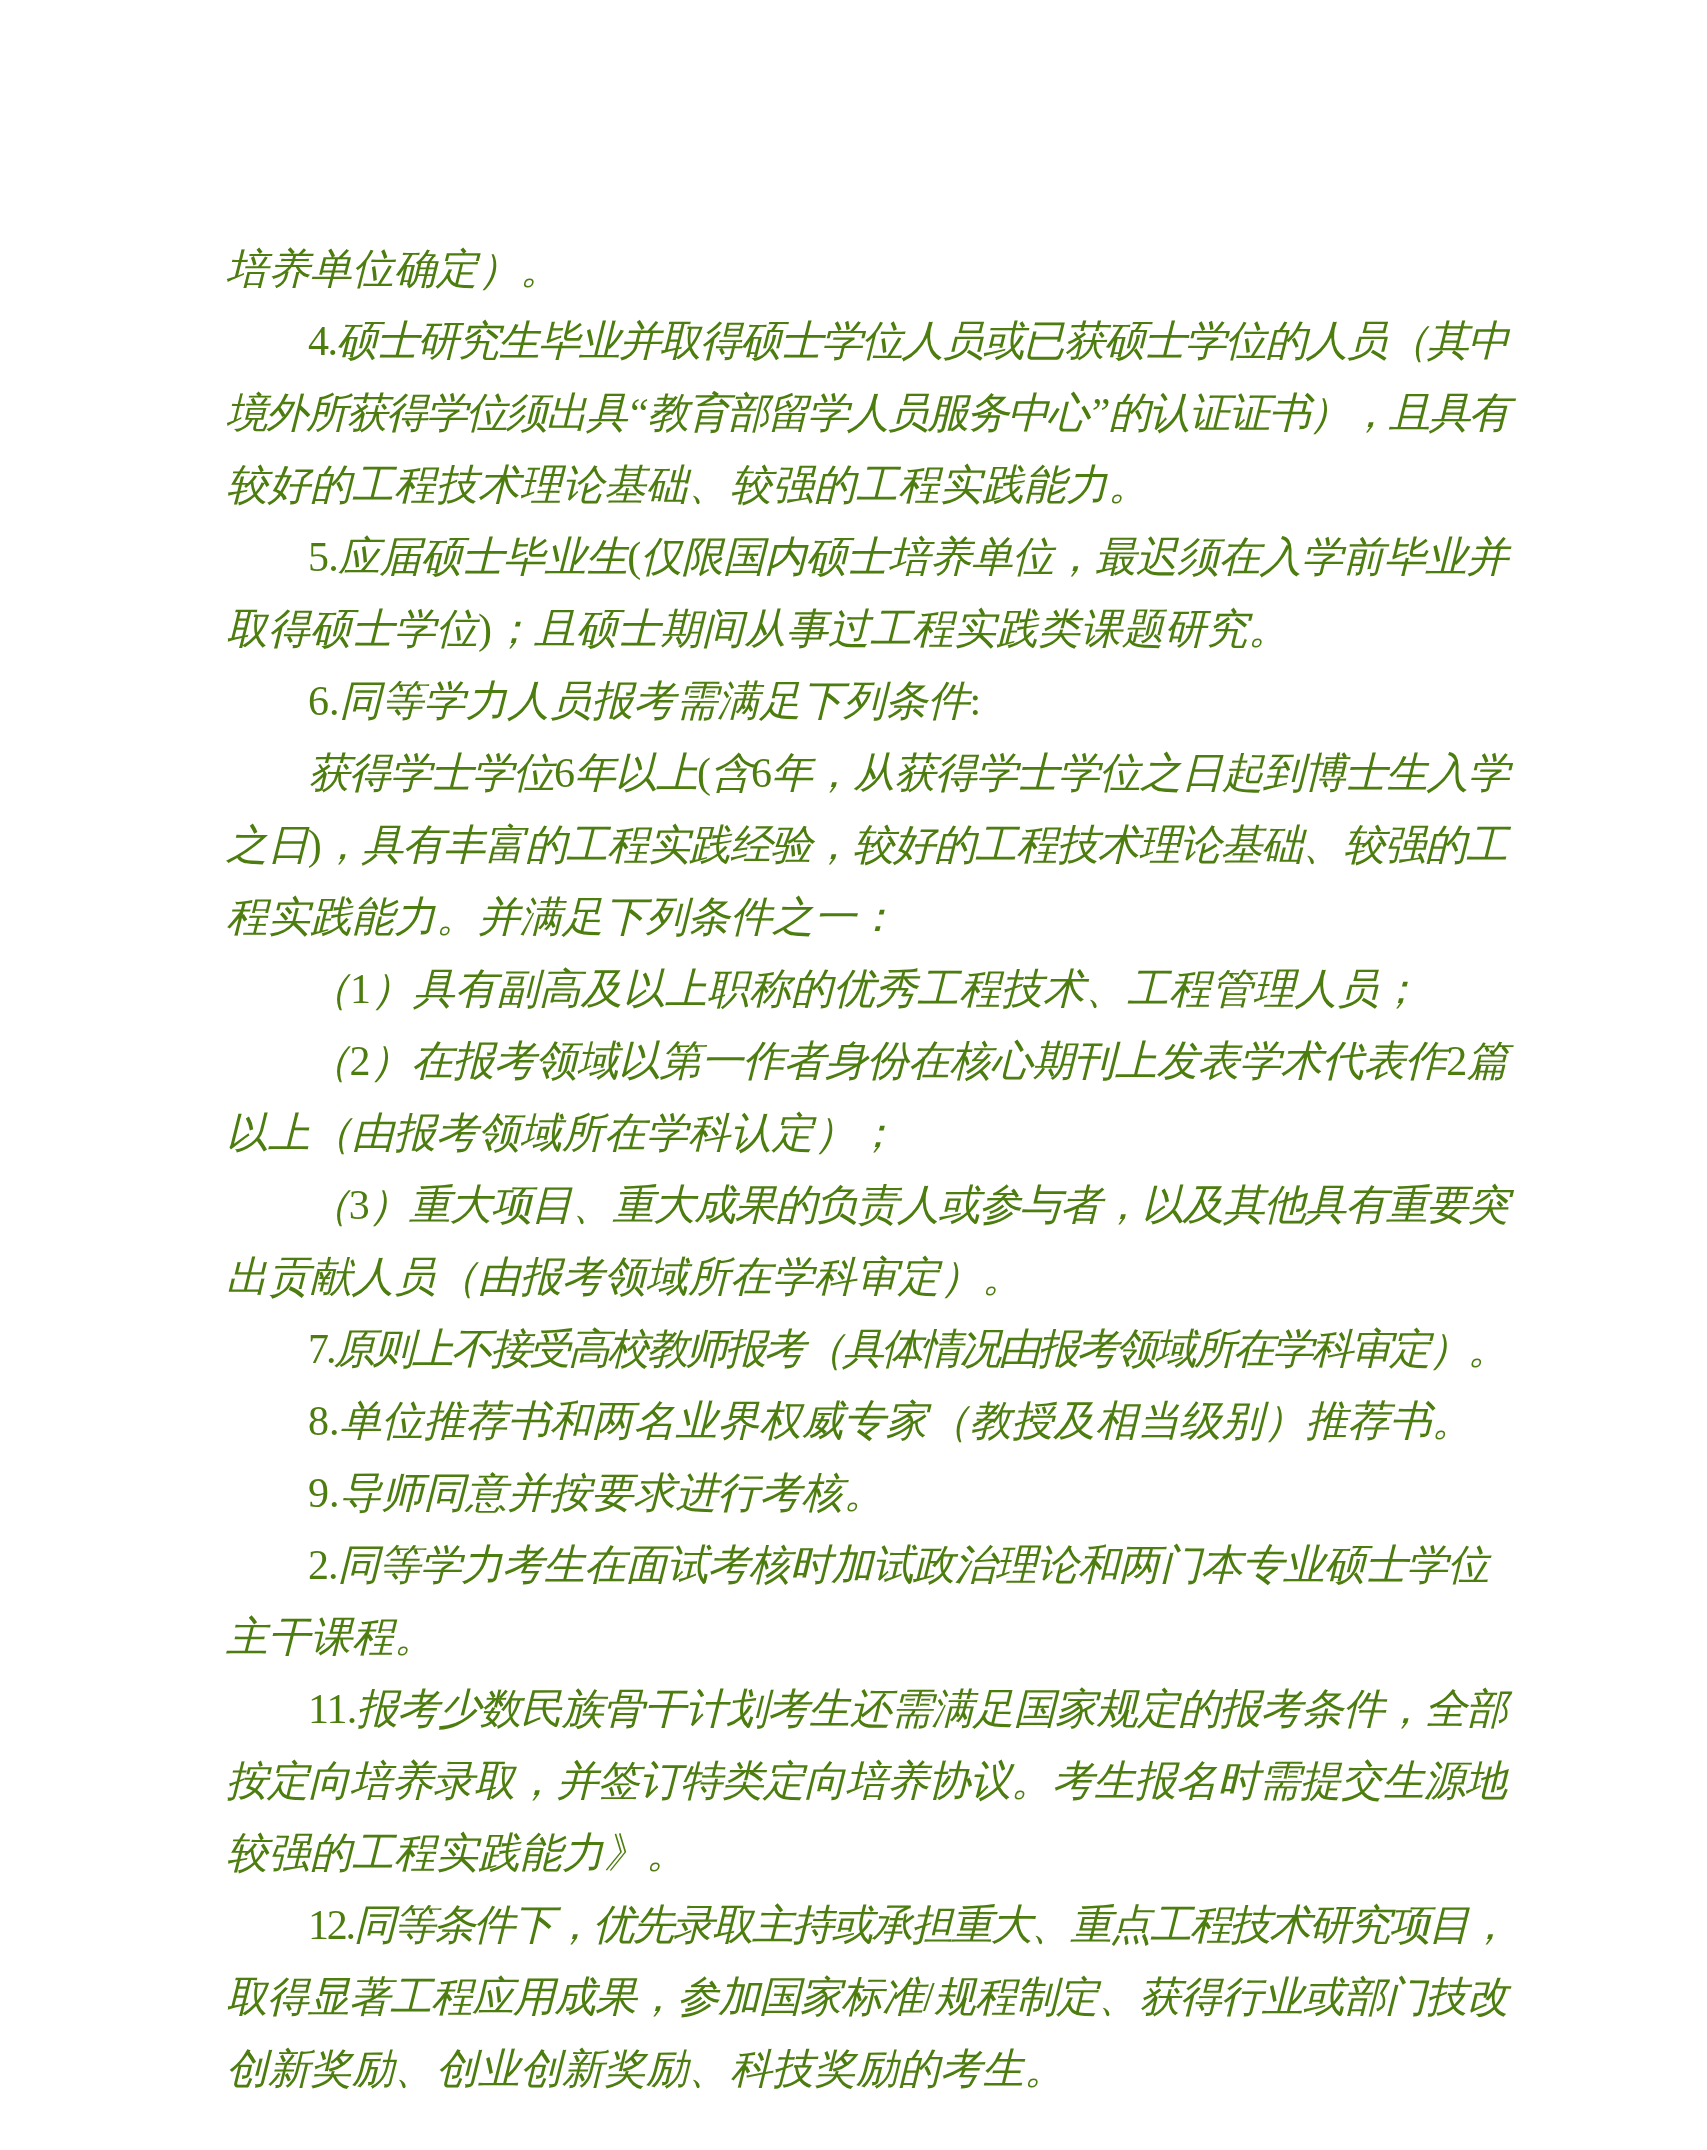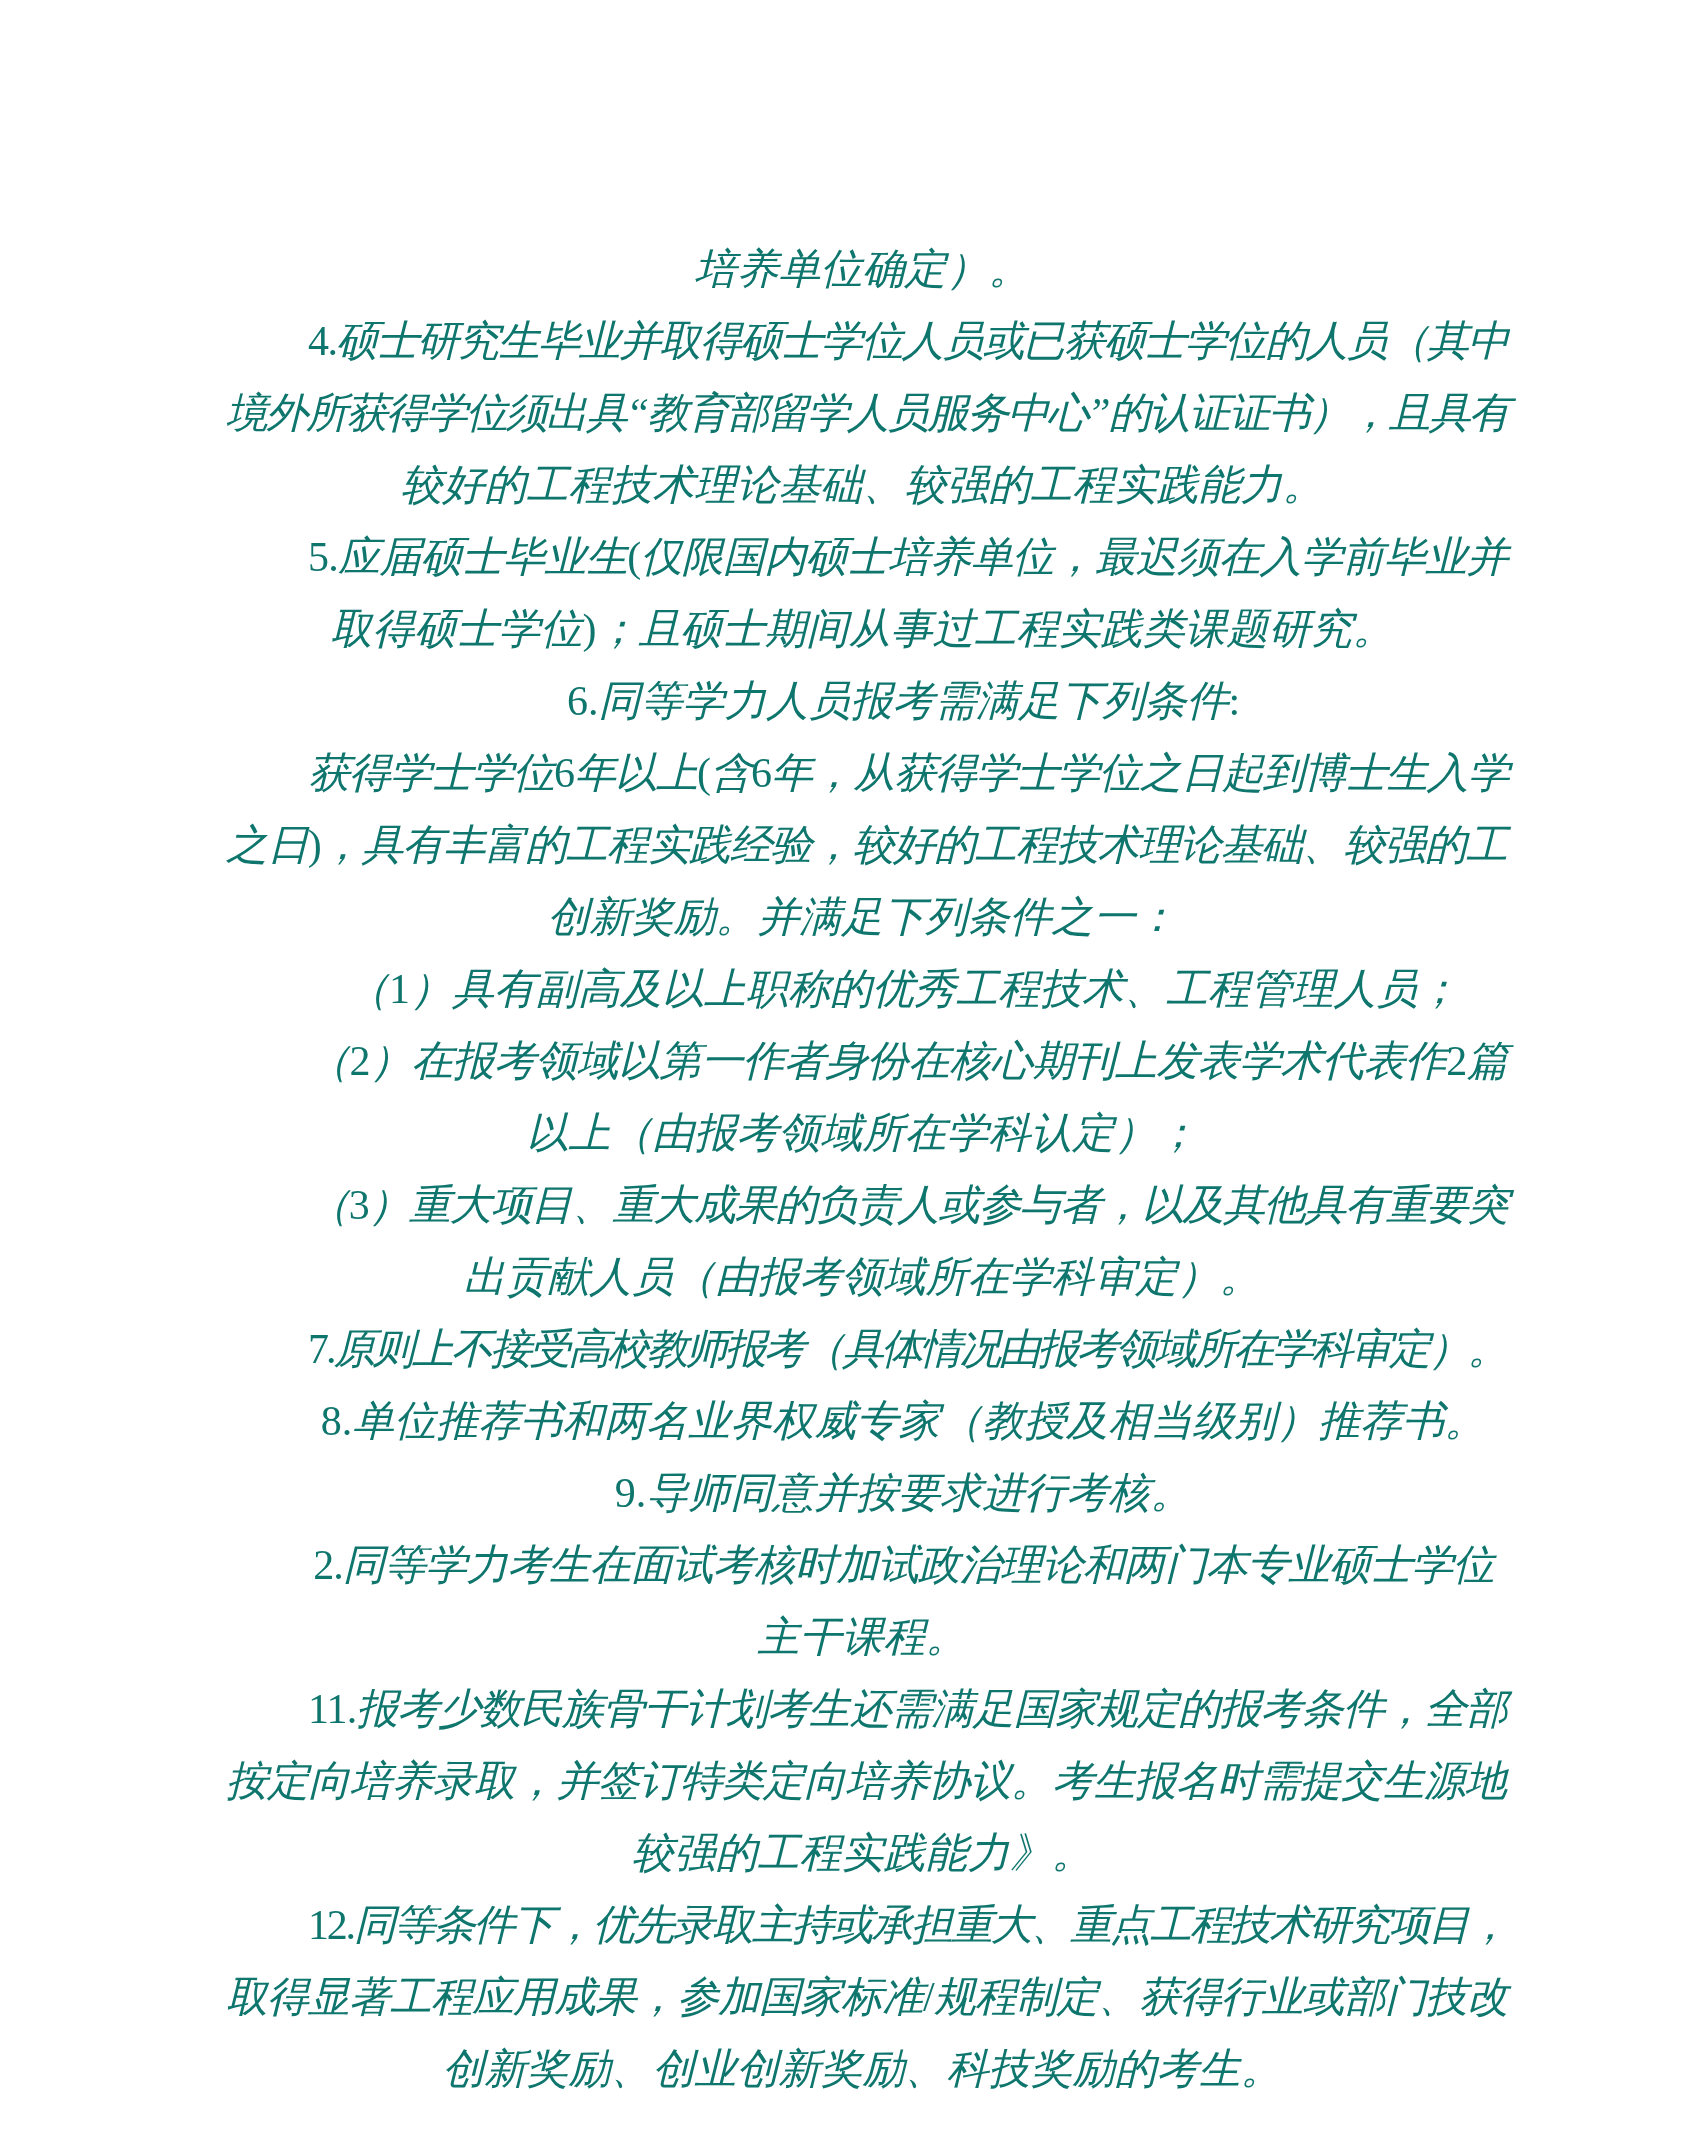--- a/index.html
+++ b/index.html
@@ -16,26 +16,25 @@
   .doc {
     position: absolute;
     left: 226px;
     top: 233px;
     width: 1273px;
   }
   .line {
     height: 72px;
     line-height: 72px;
     font-size: 42px;
-    color: #0f766e;
+    color: #4d7c0f;
     font-family: "Liberation Serif", "DejaVu Serif", serif;
     font-style: italic; 
     white-space: nowrap;
     overflow: visible;
-    text-align: center;
   }
   .line.indent {
     padding-left: 82px;
   }
   .line .txt {
     display: inline-block;
     white-space: nowrap;
   }
   .line .ascii {
     font-style: normal; 
@@ -47,21 +46,21 @@
 <div class="doc">
     <div class="line"><span class="txt" style="letter-spacing: 0px;">培养单位确定）。</span></div>
     <div class="line indent"><span class="txt" style="letter-spacing: -1.6px;"><span class="ascii">4.</span>硕士研究生毕业并取得硕士学位人员或已获硕士学位的人员（其中</span></div>
     <div class="line"><span class="txt" style="letter-spacing: -2px; font-style: italic;">境外所获得学位须出具“教育部留学人员服务中心”的认证证书），且具有</span></div>
     <div class="line"><span class="txt" style="letter-spacing: 0px;">较好的工程技术理论基础、较强的工程实践能力。</span></div>
     <div class="line indent"><span class="txt" style="letter-spacing: -0.7px;"><span class="ascii">5.</span>应届硕士毕业生<span class="ascii">(</span>仅限国内硕士培养单位，最迟须在入学前毕业并</span></div>
     <div class="line"><span class="txt" style="letter-spacing: 0px;">取得硕士学位<span class="ascii">)</span>；且硕士期间从事过工程实践类课题研究。</span></div>
     <div class="line indent"><span class="txt" style="letter-spacing: 0px;"><span class="ascii">6.</span>同等学力人员报考需满足下列条件<span class="ascii">:</span></span></div>
     <div class="line indent"><span class="txt" style="letter-spacing: -1px;">获得学士学位<span class="ascii">6</span>年以上<span class="ascii">(</span>含<span class="ascii">6</span>年，从获得学士学位之日起到博士生入学</span></div>
     <div class="line"><span class="txt" style="letter-spacing: -1.1px;">之日<span class="ascii">)</span>，具有丰富的工程实践经验，较好的工程技术理论基础、较强的工</span></div>
-    <div class="line"><span class="txt" style="letter-spacing: 0px;">创新奖励。并满足下列条件之一：</span></div>
+    <div class="line"><span class="txt" style="letter-spacing: 0px;">程实践能力。并满足下列条件之一：</span></div>
     <div class="line indent"><span class="txt" style="letter-spacing: 0px;">（<span class="ascii">1</span>）具有副高及以上职称的优秀工程技术、工程管理人员；</span></div>
     <div class="line indent"><span class="txt" style="letter-spacing: -0.6px;">（<span class="ascii">2</span>）在报考领域以第一作者身份在核心期刊上发表学术代表作<span class="ascii">2</span>篇</span></div>
     <div class="line"><span class="txt" style="letter-spacing: 0px;">以上（由报考领域所在学科认定）；</span></div>
     <div class="line indent"><span class="txt" style="letter-spacing: -1.3px;">（<span class="ascii">3</span>）重大项目、重大成果的负责人或参与者，以及其他具有重要突</span></div>
     <div class="line"><span class="txt" style="letter-spacing: 0px;">出贡献人员（由报考领域所在学科审定）。</span></div>
     <div class="line indent"><span class="txt" style="letter-spacing: -2.9px;"><span class="ascii">7.</span>原则上不接受高校教师报考（具体情况由报考领域所在学科审定）。</span></div>
     <div class="line indent"><span class="txt" style="letter-spacing: 0px;"><span class="ascii">8.</span>单位推荐书和两名业界权威专家（教授及相当级别）推荐书。</span></div>
     <div class="line indent"><span class="txt" style="letter-spacing: 0px;"><span class="ascii">9.</span>导师同意并按要求进行考核。</span></div>
     <div class="line indent"><span class="txt" style="letter-spacing: -0.9px;"><span class="ascii">2.</span>同等学力考生在面试考核时加试政治理论和两门本专业硕士学位</span></div>
     <div class="line"><span class="txt" style="letter-spacing: 0px;">主干课程。</span></div>

